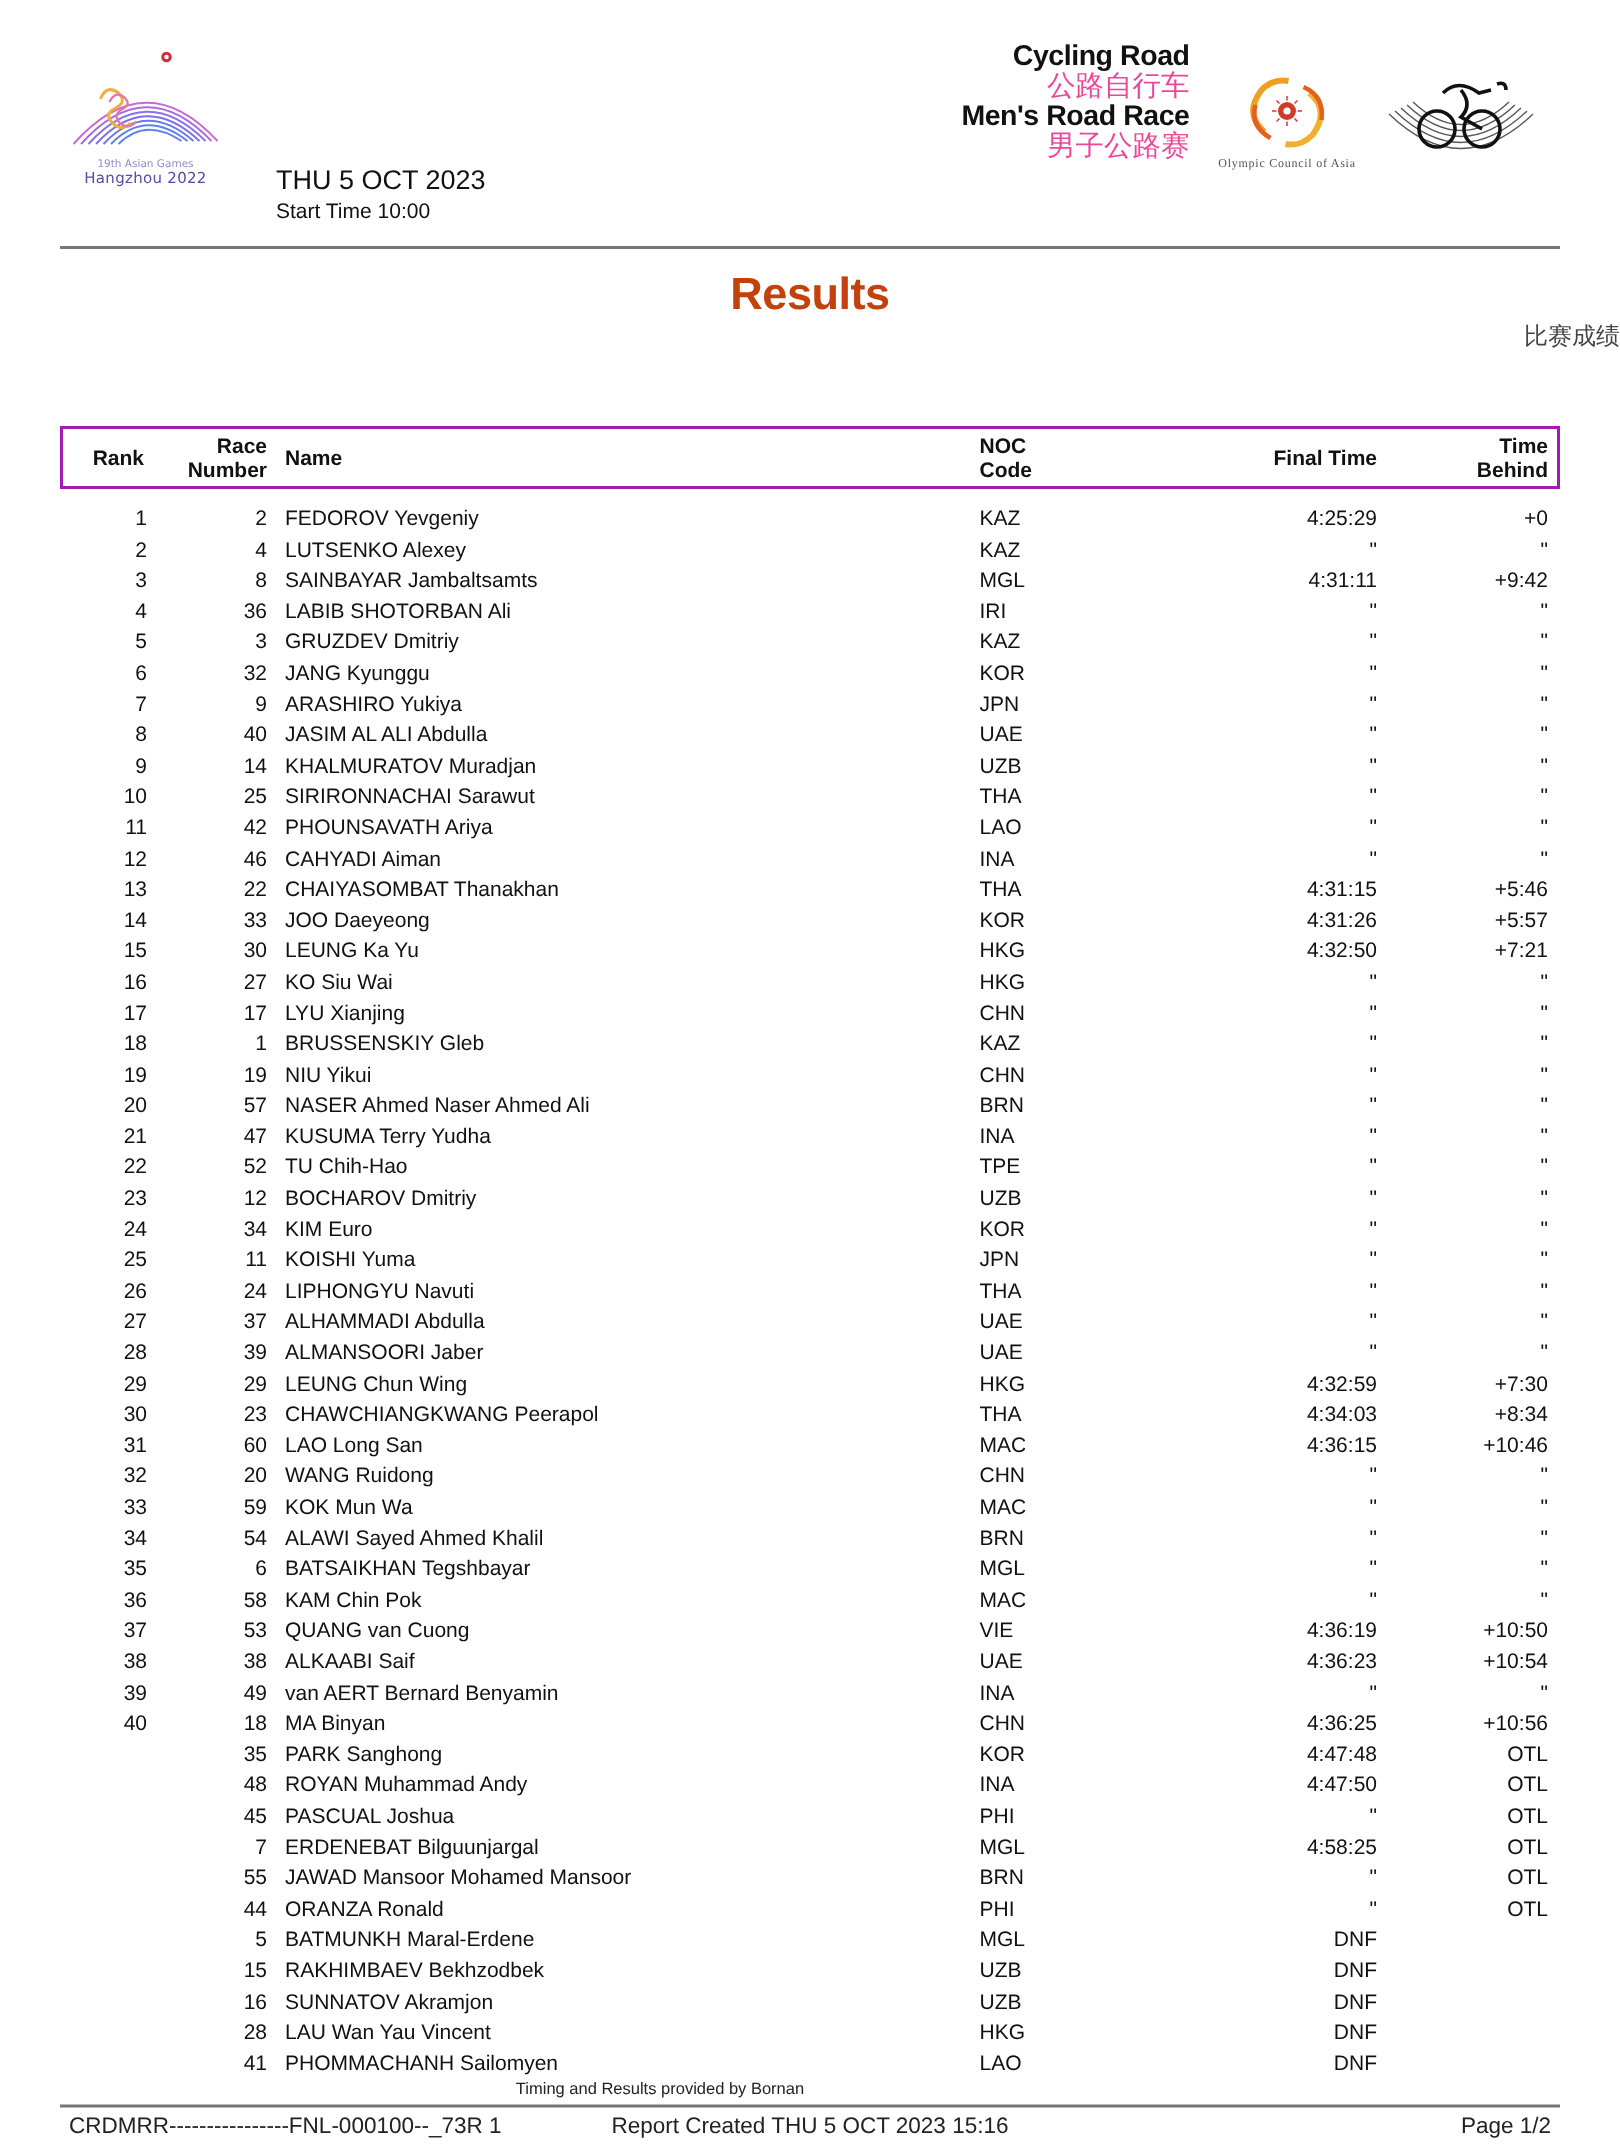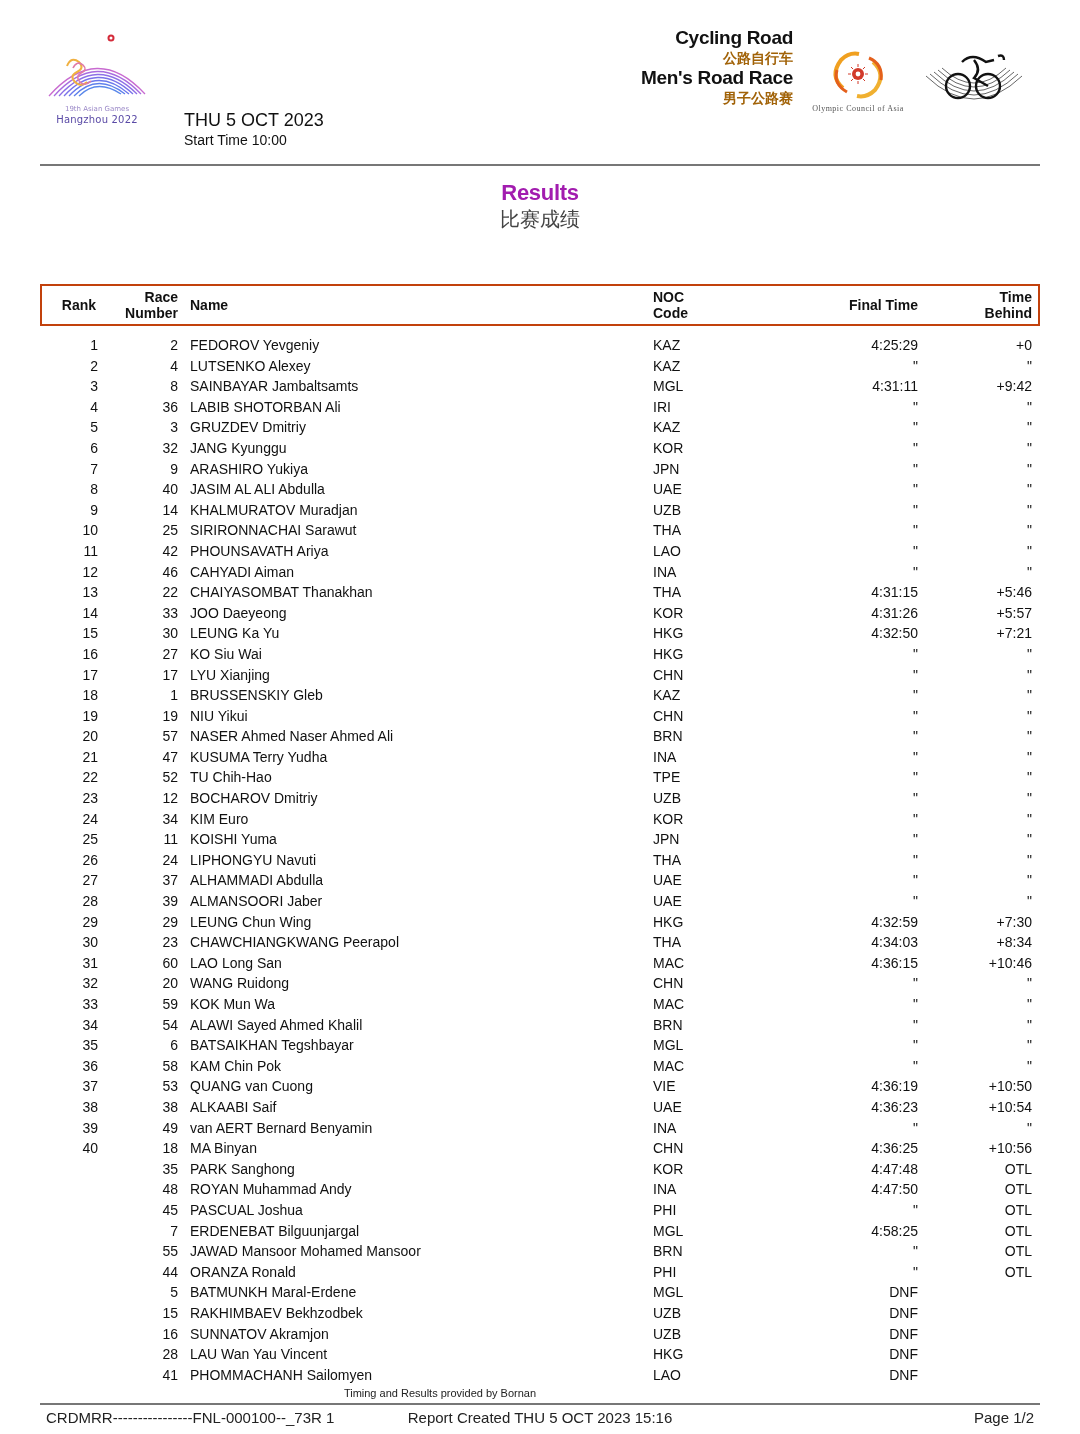--- a/index.html
+++ b/index.html
@@ -13,33 +13,33 @@
 
     .venue { position: absolute; left: 184px; top: 27px; }
     .venue .en { font-size: 19px; font-weight: bold; letter-spacing: -0.3px; color: #111; }
     .venue .zh { font-size: 13px; color: #333; margin-top: 1px; }
     .date { position: absolute; left: 184px; top: 110px; }
     .date .d { font-size: 18px; color: #111; }
     .date .st { font-size: 14px; color: #111; margin-top: 1px; }
 
     .event { position: absolute; right: 287px; top: 27px; text-align: right; }
     .event .en { font-size: 19px; font-weight: bold; letter-spacing: -0.3px; color: #111; line-height: 22px; }
-    .event .zh { font-size: 14px; color: #a16207; line-height: 18px; font-weight: bold; }
+    .event .zh { font-size: 19px; color: #ec4899; line-height: 18px; }
 
     .logo-oca { position: absolute; left: 803px; top: 48px; width: 110px; height: 64px; }
     .logo-oca .cap { position: absolute; left: 0; top: 56px; width: 110px; text-align: center; font-family: "Liberation Serif", serif; font-size: 8px; color: #555; letter-spacing: 0.5px; }
     .logo-cyc { position: absolute; left: 924px; top: 48px; width: 100px; height: 62px; }
 
     .rule-top { position: absolute; left: 40px; top: 164px; width: 1000px; height: 2px; background: #777; }
 
     .title { position: absolute; left: 0; top: 180px; width: 1080px; text-align: center; }
-    .title .en { font-size: 22px; font-weight: bold; color: #a21caf; letter-spacing: -0.3px; }
-    .title .zh { font-size: 20px; color: #444; margin-top: 0px; }
-
-    .thead { position: absolute; left: 40px; top: 284px; width: 1000px; height: 42px; border: 2px solid #c2410c; text-decoration: underline; }
+    .title .en { font-size: 30px; font-weight: bold; color: #c2410c; letter-spacing: -0.3px; }
+    .title .zh { font-size: 16px; color: #444; margin-top: 0px; text-align: right; }
+
+    .thead { position: absolute; left: 40px; top: 284px; width: 1000px; height: 42px; border: 2px solid #a21caf; text-decoration: underline; }
     .th { position: absolute; top: 0; height: 38px; display: flex; align-items: center; font-size: 14px; font-weight: bold; line-height: 16px; color: #111; }
     .th.r { justify-content: flex-end; text-align: right; }
     .th.l { justify-content: flex-start; text-align: left; }
 
     .tbody { position: absolute; left: 40px; top: 336px; width: 1000px; }
     .row { position: relative; height: 20.6px; font-size: 14px; color: #111; }
     .row span { position: absolute; top: 1px; white-space: nowrap; }
     .c-rank { left: 0; width: 58px; text-align: right; }
     .c-num { left: 80px; width: 58px; text-align: right; }
     .c-name { left: 150px; }

